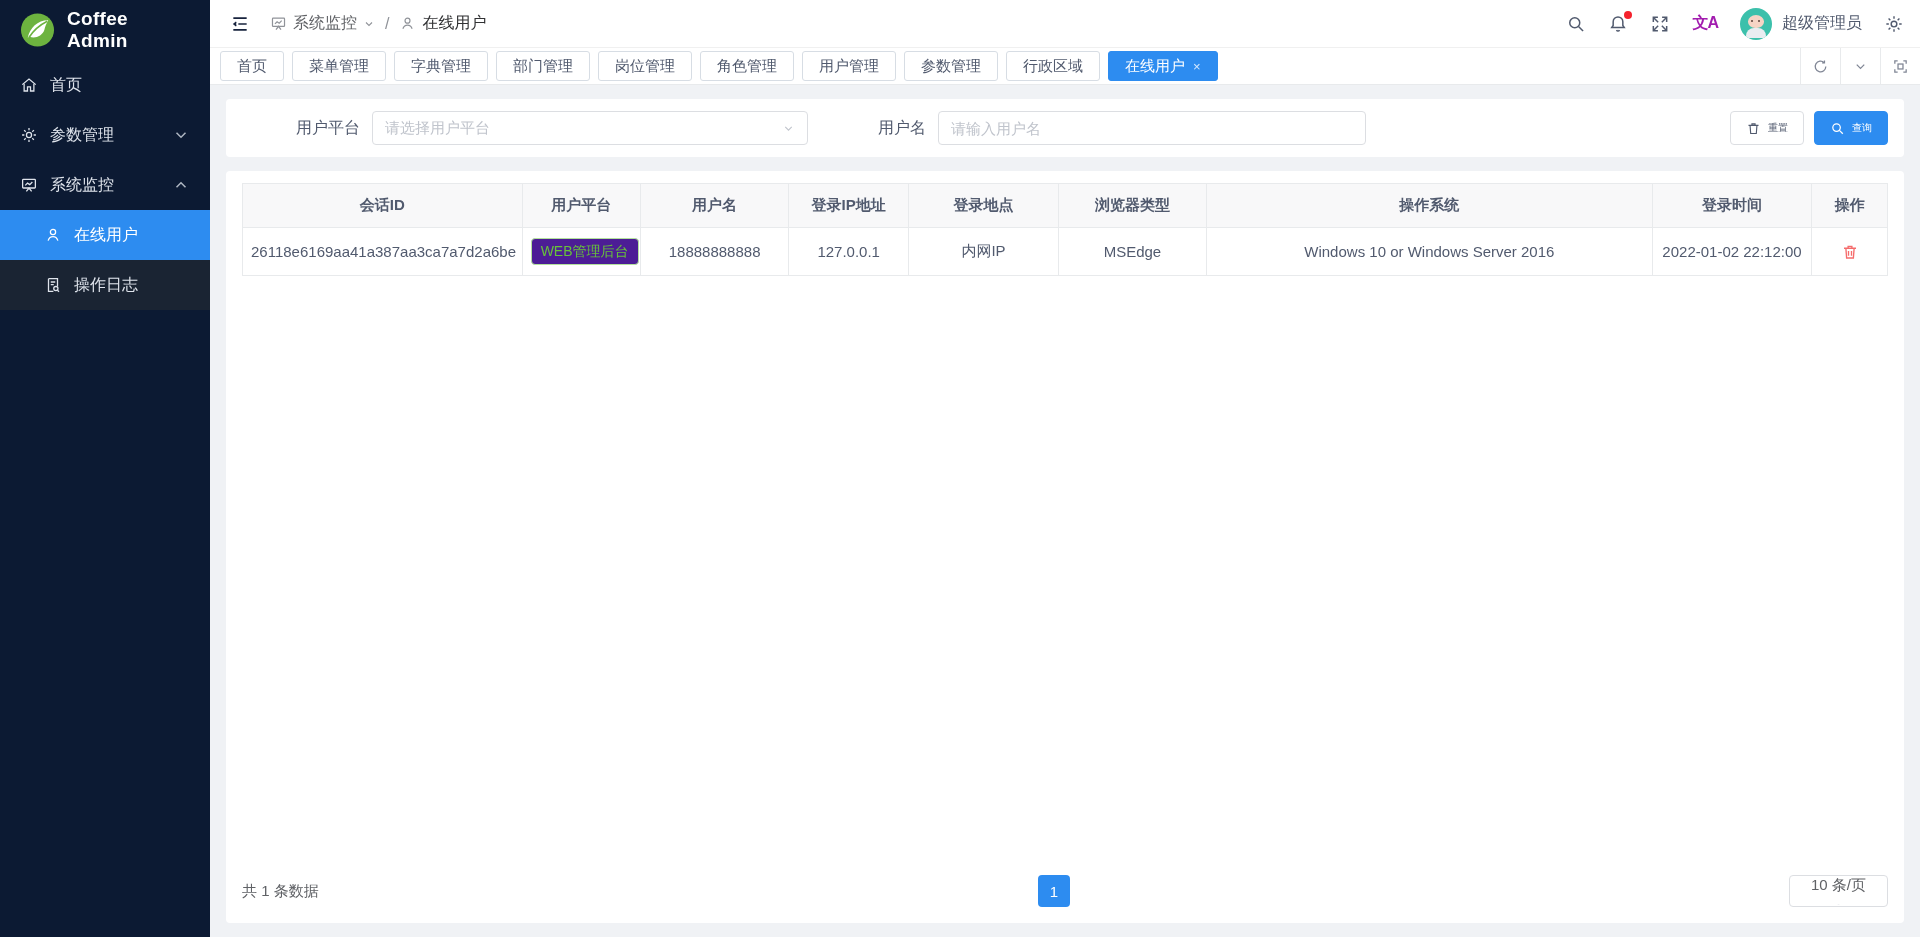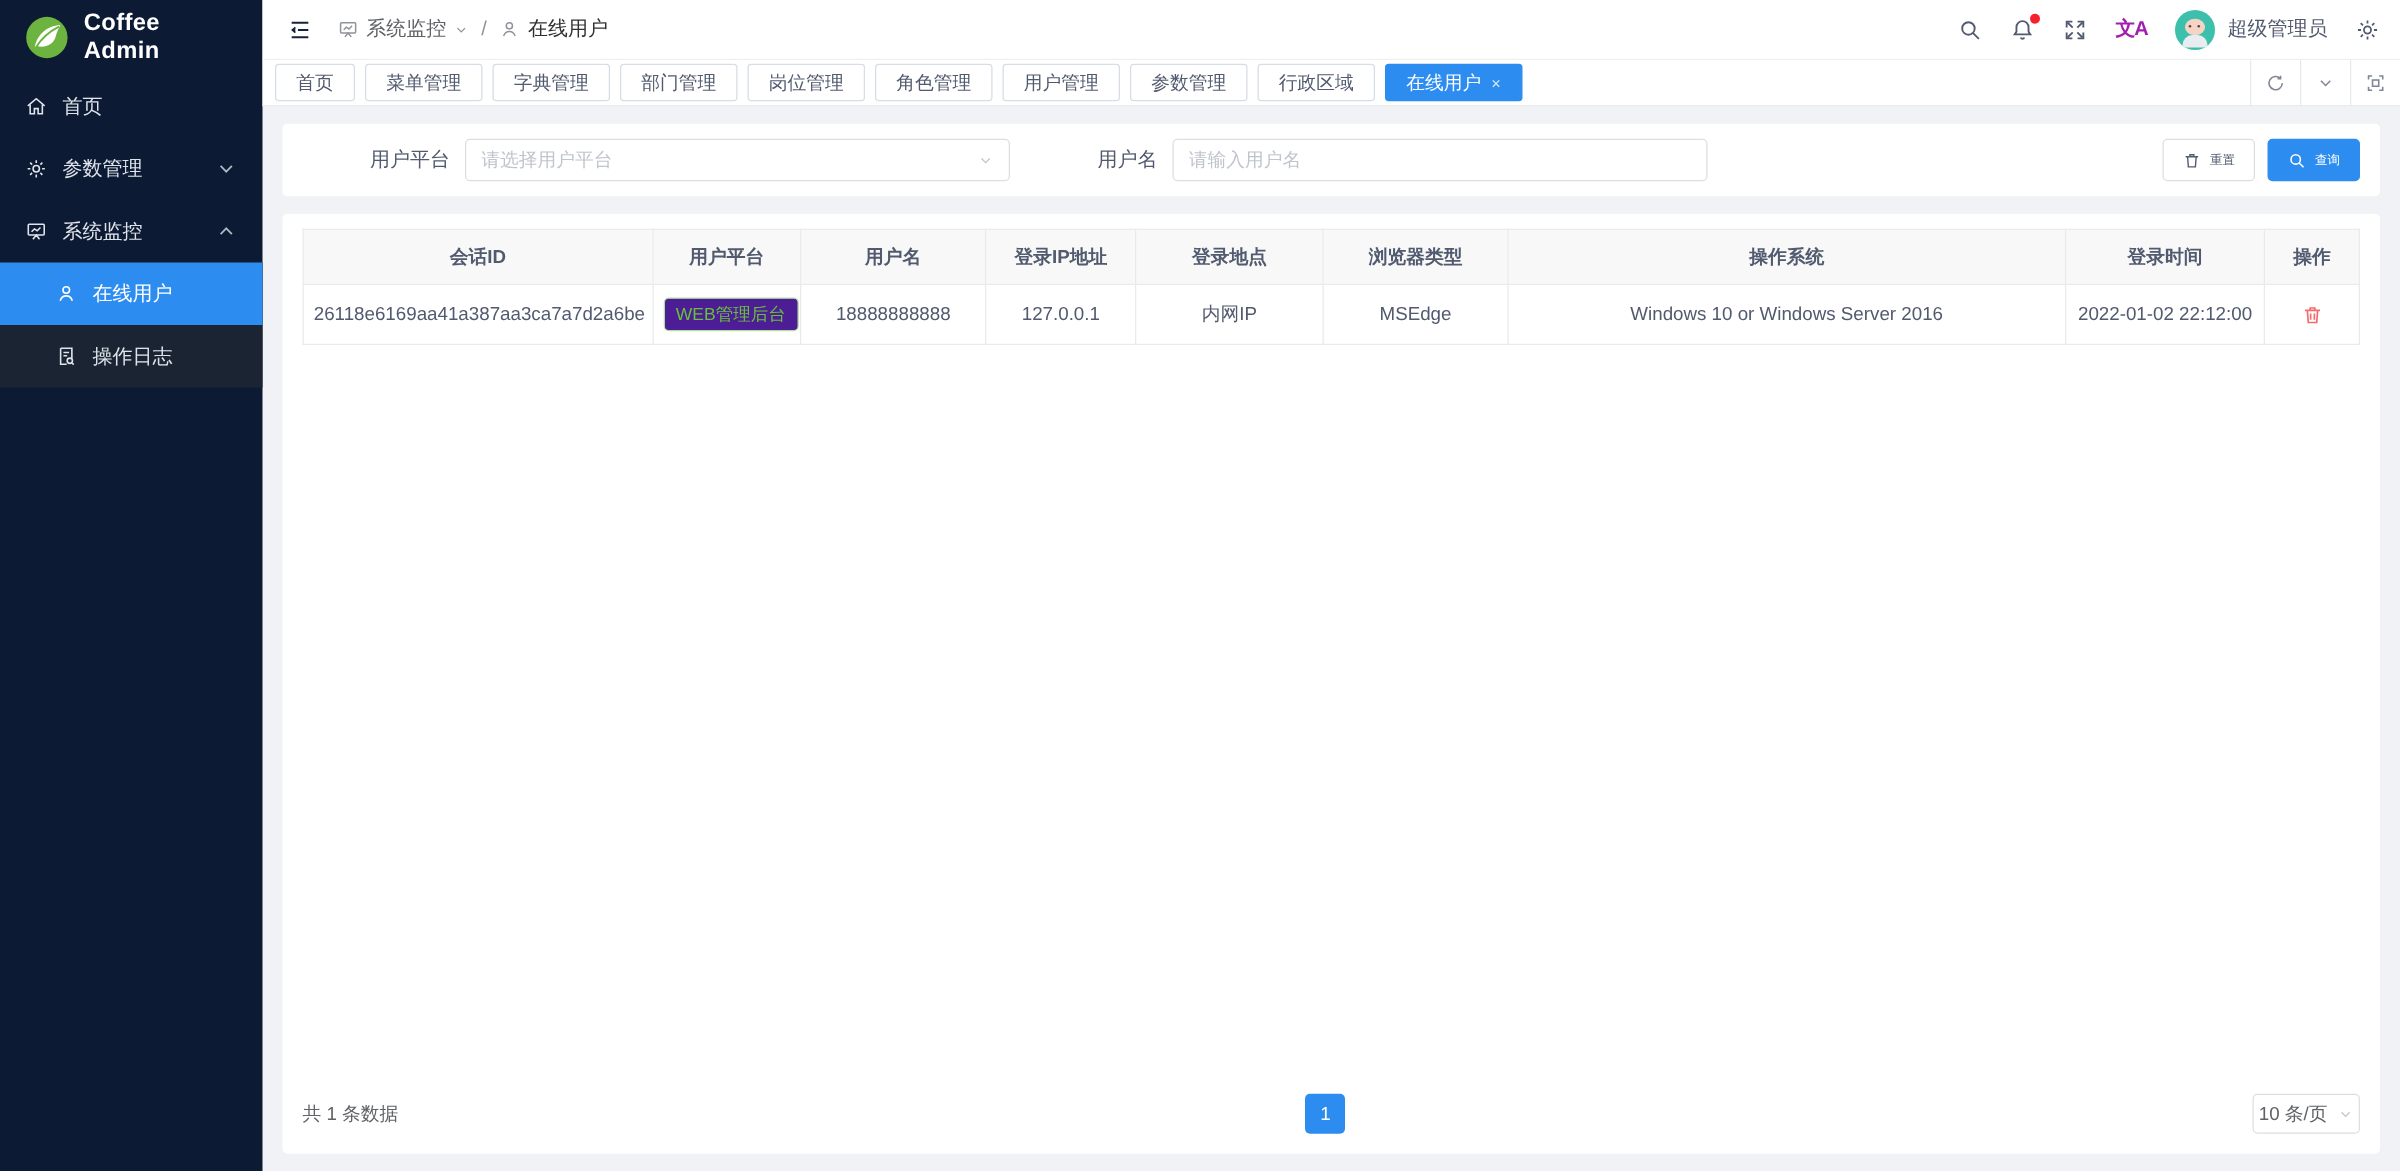--- a/index.html
+++ b/index.html
@@ -87,21 +87,21 @@
   thead th { border-top:1px solid #e8eaec; }
   th:first-child, td:first-child { border-left:1px solid #e8eaec; }
   th:last-child, td:last-child { border-right:1px solid #e8eaec; }
   .tag-success { display:inline-block; padding:4px 9px; font-size:14px; color:#67c23a; background:#4c1d95; border:1px solid #b3e19d; border-radius:4px; line-height:1.2;text-align:center; }
   .row-del { width:18px; height:18px; color:#f56c6c; cursor:pointer; margin:0 auto; }
 
   .table-spacer { flex:1; }
   .pagination { display:flex; align-items:center; justify-content:space-between; gap:12px; height:36px; flex-shrink:0; }
   .pg-total { color:#606266; font-size:15px; }
   .pg-page { min-width:32px; height:32px; background:#2d8cf0; color:#fff; border-radius:4px; display:flex; align-items:center; justify-content:center; font-size:15px; cursor:pointer; }
-  .pg-size { height:32px; border:1px solid #dcdee2; border-radius:4px; display:flex; align-items:center; gap:8px; padding:0 4px; color:#606266; font-size:15px; cursor:pointer; background:#fff; }
+  .pg-size { height:32px; border:1px solid #dcdee2; border-radius:4px; display:flex; align-items:center; gap:8px; padding:0 21px; color:#606266; font-size:15px; cursor:pointer; background:#fff;flex-direction:column; }
   .pg-size .sel-caret { color:#c0c4cc; }
 </style>
 </head>
 <body>
 
 <aside class="sidebar">
   <div class="logo">
     <svg class="logo-badge" viewBox="0 0 36 36">
       <circle cx="18" cy="18" r="17" fill="#6db33f"></circle>
       <path d="M8 26 C10 16, 18 8, 29 8 C27 12, 26 14, 25 18 C23 24, 16 27, 10 25 Z" fill="#fff"></path>

